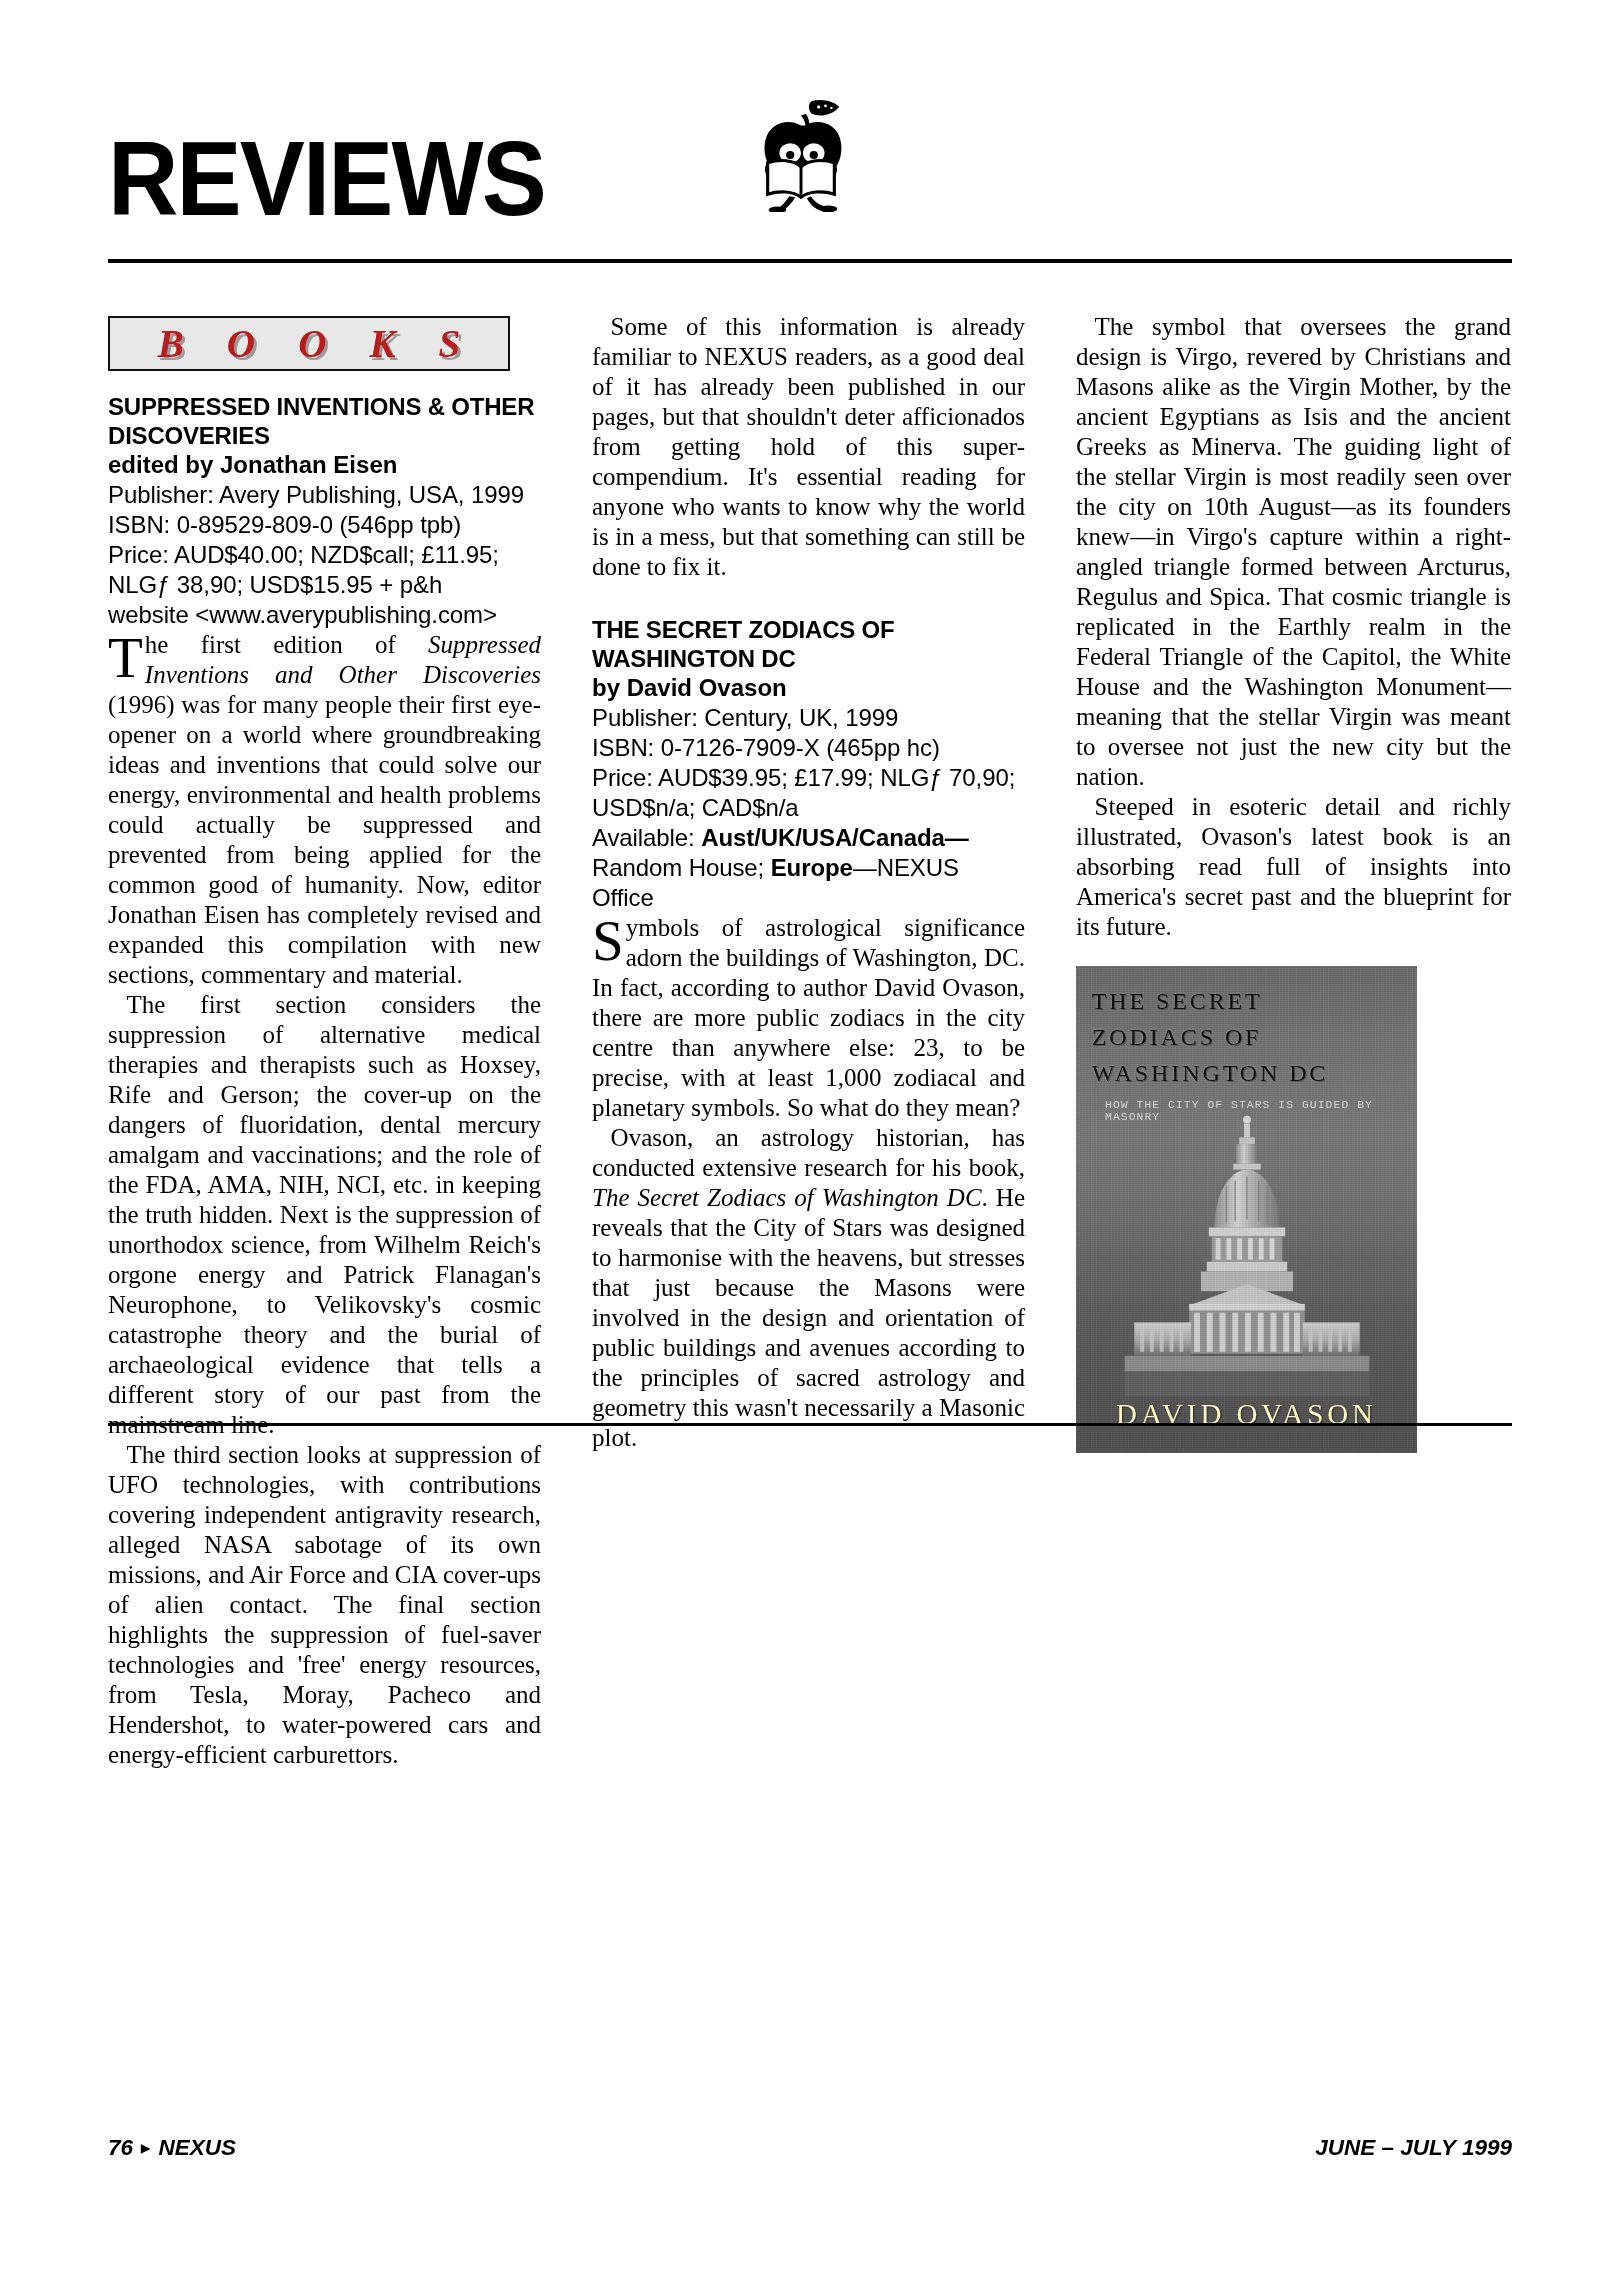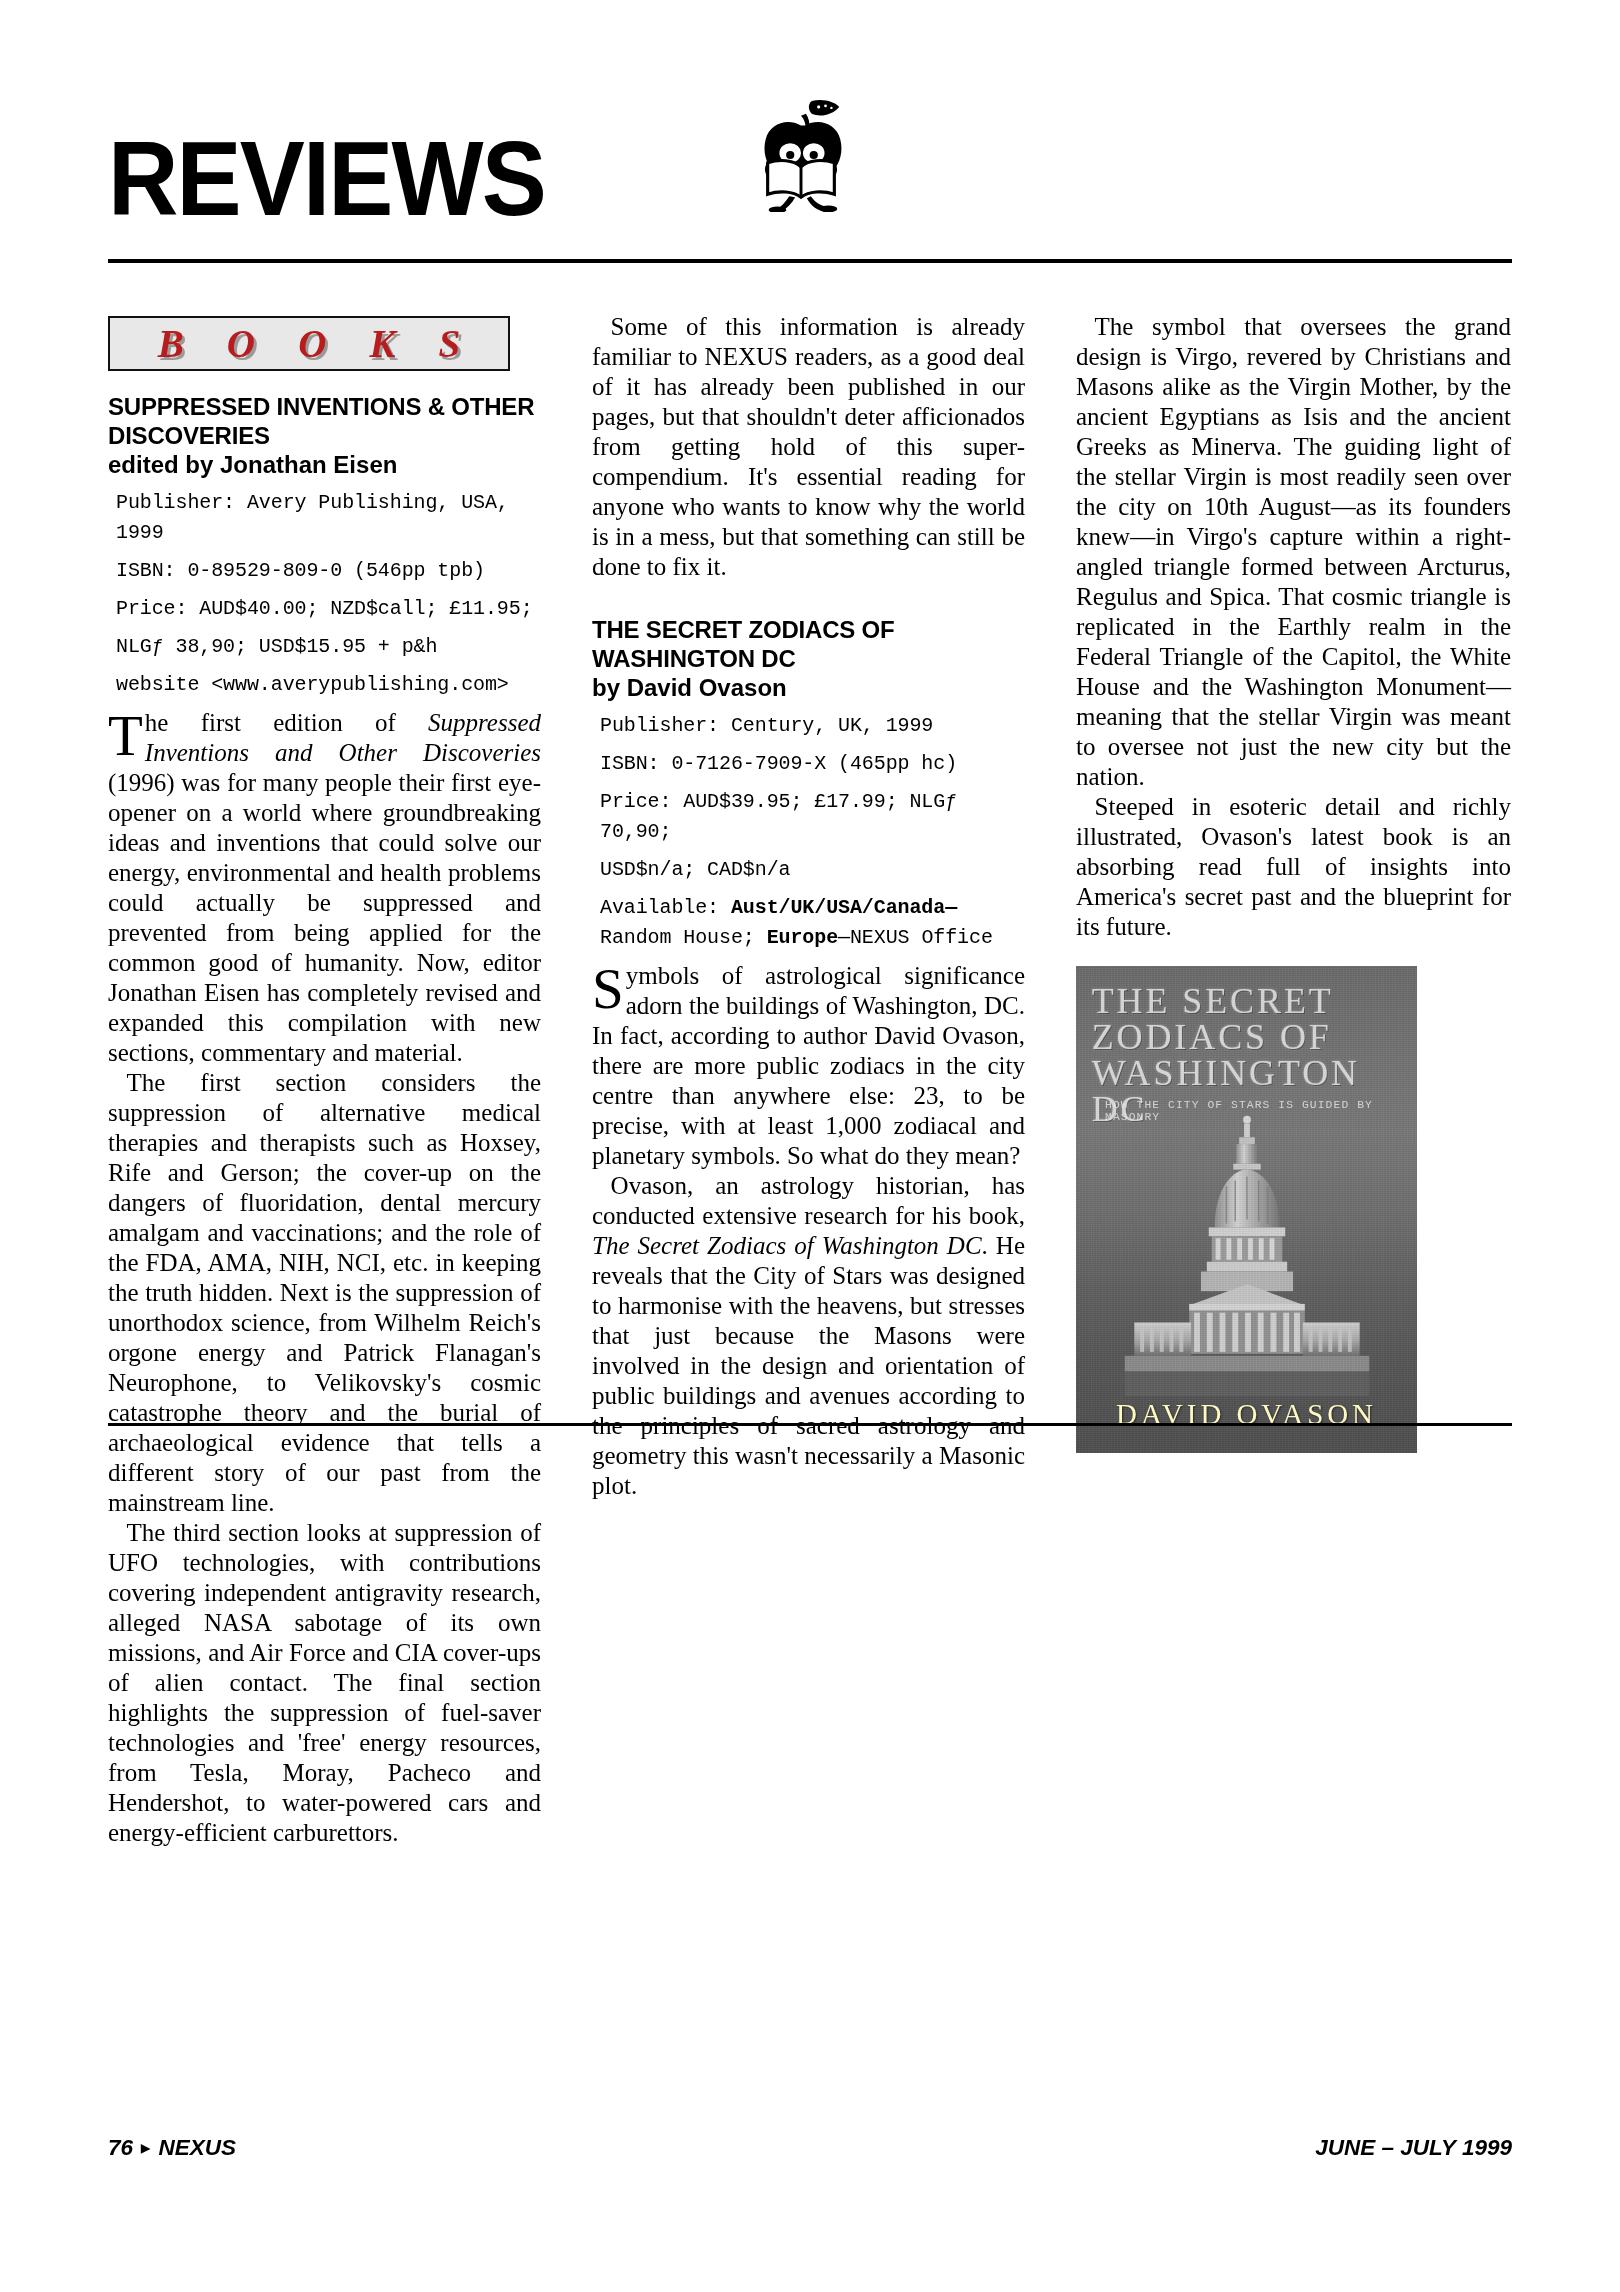--- a/index.html
+++ b/index.html
@@ -110,24 +110,24 @@
     margin: 0;
   }
   .bk-author {
     font-family: "Liberation Sans", "DejaVu Sans", sans-serif;
     font-weight: bold;
     font-size: 24px;
     line-height: 30px;
     margin: 0;
   }
   .bk-meta {
-    font-family: Liberation Mono, monospace;
-    font-size: 20px;
+    font-family: Liberation Sans, sans-serif;
+    font-size: 24px;
     line-height: 30px;
-    margin: 8px;
+    margin: 0;
     letter-spacing: -0.1px;
   }
   .bk-meta b { font-weight: bold; }
 
   .section-gap { height: 33px; }
 
   
   .body-txt {
     font-family: "Liberation Serif", "DejaVu Serif", serif;
     font-size: 25px;
@@ -185,24 +185,24 @@
     background-image:
       repeating-linear-gradient(0deg, rgba(255,255,255,.12) 0 1px, rgba(0,0,0,.10) 1px 2px),
       repeating-linear-gradient(90deg, rgba(255,255,255,.08) 0 1px, rgba(0,0,0,.08) 1px 2.9px);
   }
   .cover-ttl {
     position: absolute;
     left: 15.7px;
     right: 9.8px;
     top: 17.6px;
     font-family: "Liberation Serif", "DejaVu Serif", serif;
-    font-size: 36px;
+    font-size: 24px;
     line-height: 36px;
     letter-spacing: 2.9px;
-    color: #e5e5e5;
+    color: #000000;
     text-shadow: 0 0 2.9px rgba(255,255,255,.35), 1px 1px 0 rgba(0,0,0,.45);
     opacity: .85;
   }
   .cover-sub {
     position: absolute;
     left: 29px;
     right: 13.7px;
     top: 133px;
     font-family: Liberation Mono, monospace;
     font-size: 11.3px;

